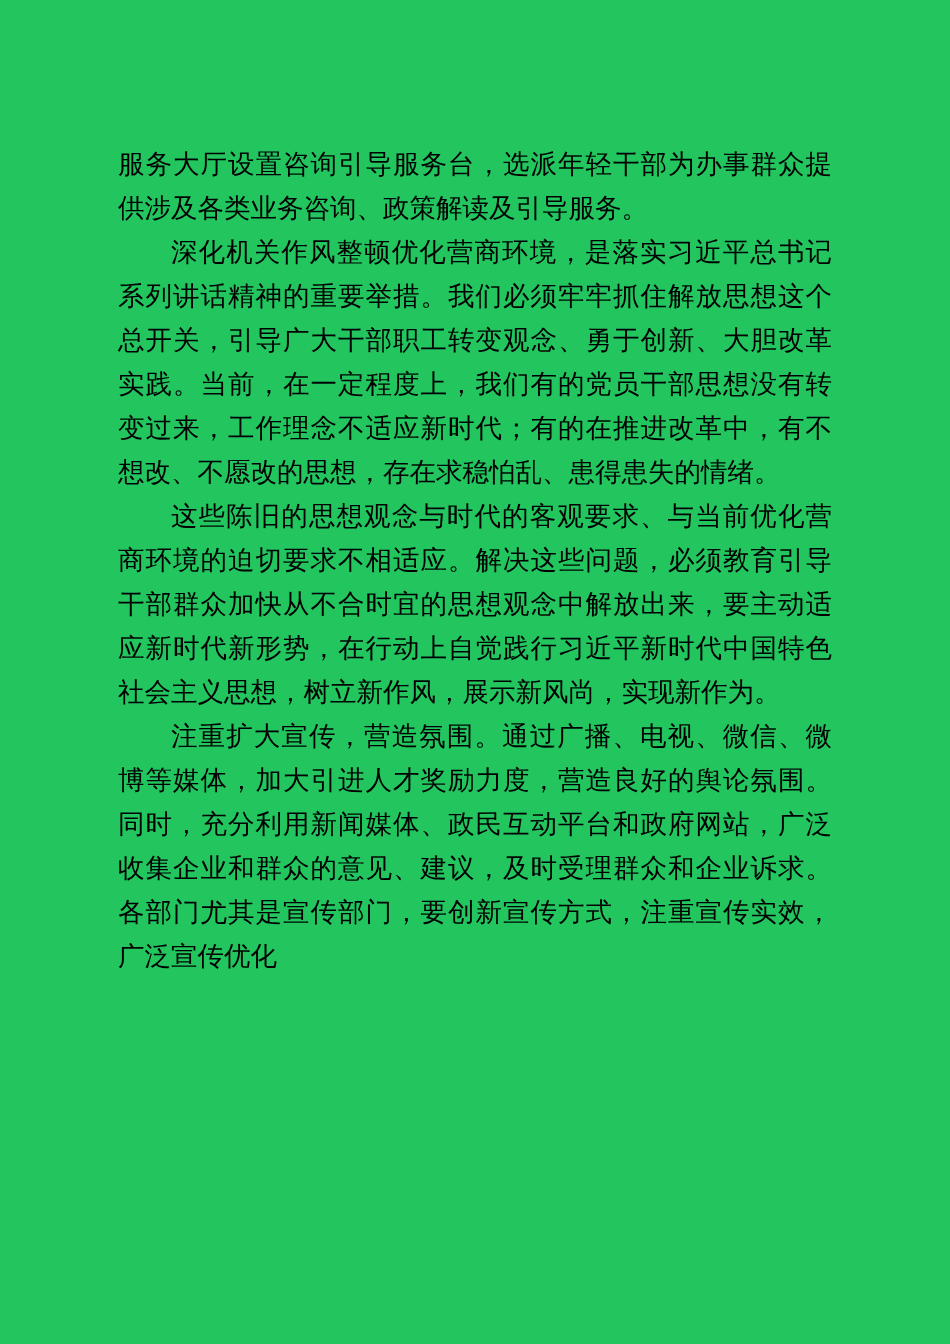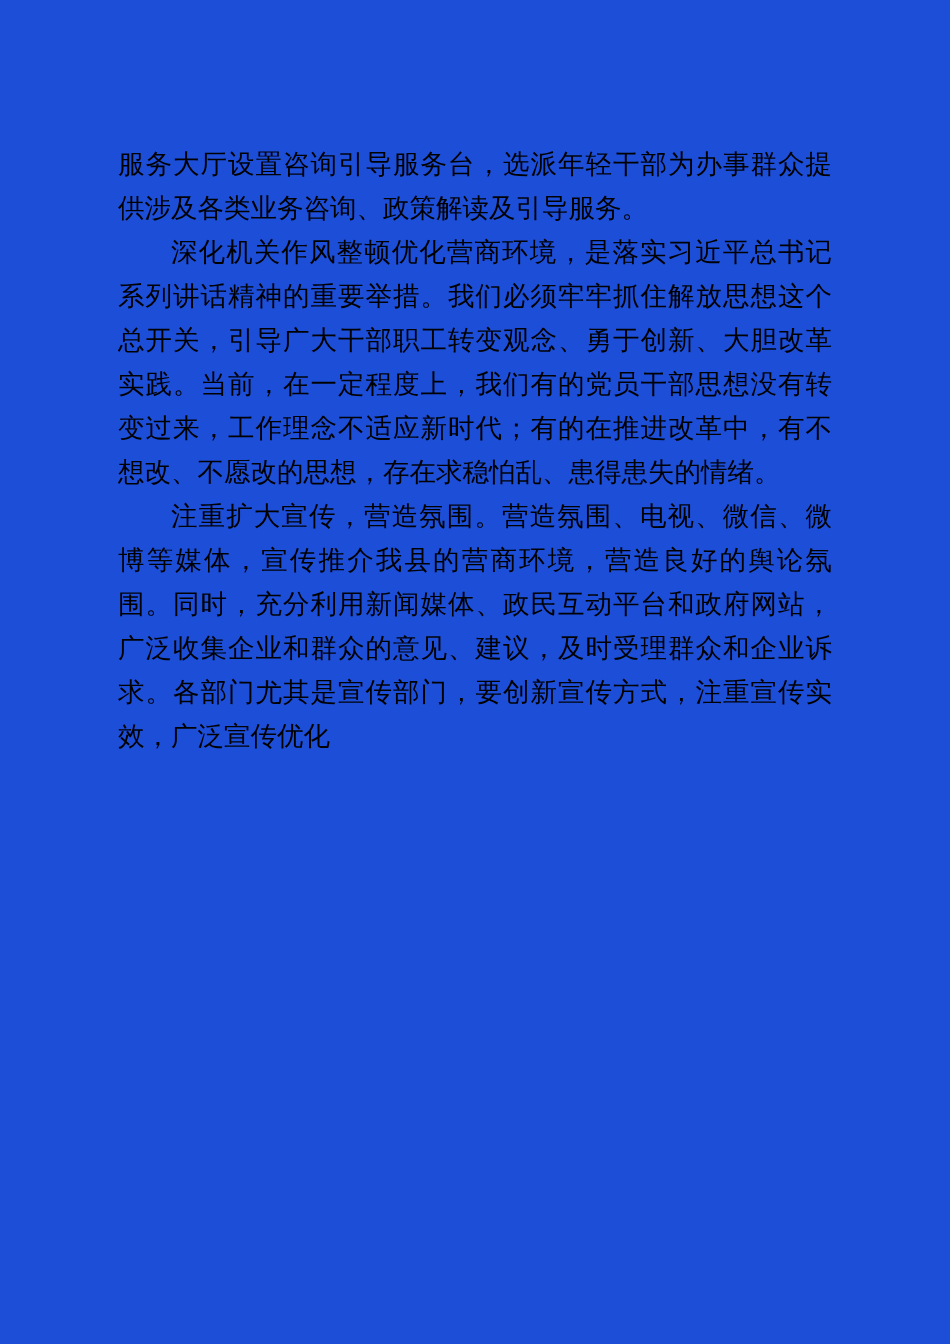--- a/index.html
+++ b/index.html
@@ -4,21 +4,21 @@
 <style>
   html, body {
     margin: 0;
     padding: 0;
     background: #ffffff;
   }
   .page {
     position: relative;
     width: 950px;
     height: 1344px;
-    background: #1d4ed8;
+    background: #22c55e;
     overflow: hidden;
     box-sizing: border-box;
   }
   .content {
     position: absolute;
     top: 142px;
     left: 118px;
     width: 714px;
   }
   p.para {
@@ -38,15 +38,16 @@
     text-indent: 2em;
   }
 </style>
 </head>
 <body>
 
 <div class="page">
   <div class="content">
     <p class="para">服务大厅设置咨询引导服务台，选派年轻干部为办事群众提供涉及各类业务咨询、政策解读及引导服务。</p>
     <p class="para indent">深化机关作风整顿优化营商环境，是落实习近平总书记系列讲话精神的重要举措。我们必须牢牢抓住解放思想这个总开关，引导广大干部职工转变观念、勇于创新、大胆改革实践。当前，在一定程度上，我们有的党员干部思想没有转变过来，工作理念不适应新时代；有的在推进改革中，有不想改、不愿改的思想，存在求稳怕乱、患得患失的情绪。</p>
-    <p class="para indent">注重扩大宣传，营造氛围。营造氛围、电视、微信、微博等媒体，宣传推介我县的营商环境，营造良好的舆论氛围。同时，充分利用新闻媒体、政民互动平台和政府网站，广泛收集企业和群众的意见、建议，及时受理群众和企业诉求。各部门尤其是宣传部门，要创新宣传方式，注重宣传实效，广泛宣传优化</p>
+    <p class="para indent">这些陈旧的思想观念与时代的客观要求、与当前优化营商环境的迫切要求不相适应。解决这些问题，必须教育引导干部群众加快从不合时宜的思想观念中解放出来，要主动适应新时代新形势，在行动上自觉践行习近平新时代中国特色社会主义思想，树立新作风，展示新风尚，实现新作为。</p>
+    <p class="para indent">注重扩大宣传，营造氛围。通过广播、电视、微信、微博等媒体，加大引进人才奖励力度，营造良好的舆论氛围。同时，充分利用新闻媒体、政民互动平台和政府网站，广泛收集企业和群众的意见、建议，及时受理群众和企业诉求。各部门尤其是宣传部门，要创新宣传方式，注重宣传实效，广泛宣传优化</p>
   </div>
 </div>
 
 </body></html>

